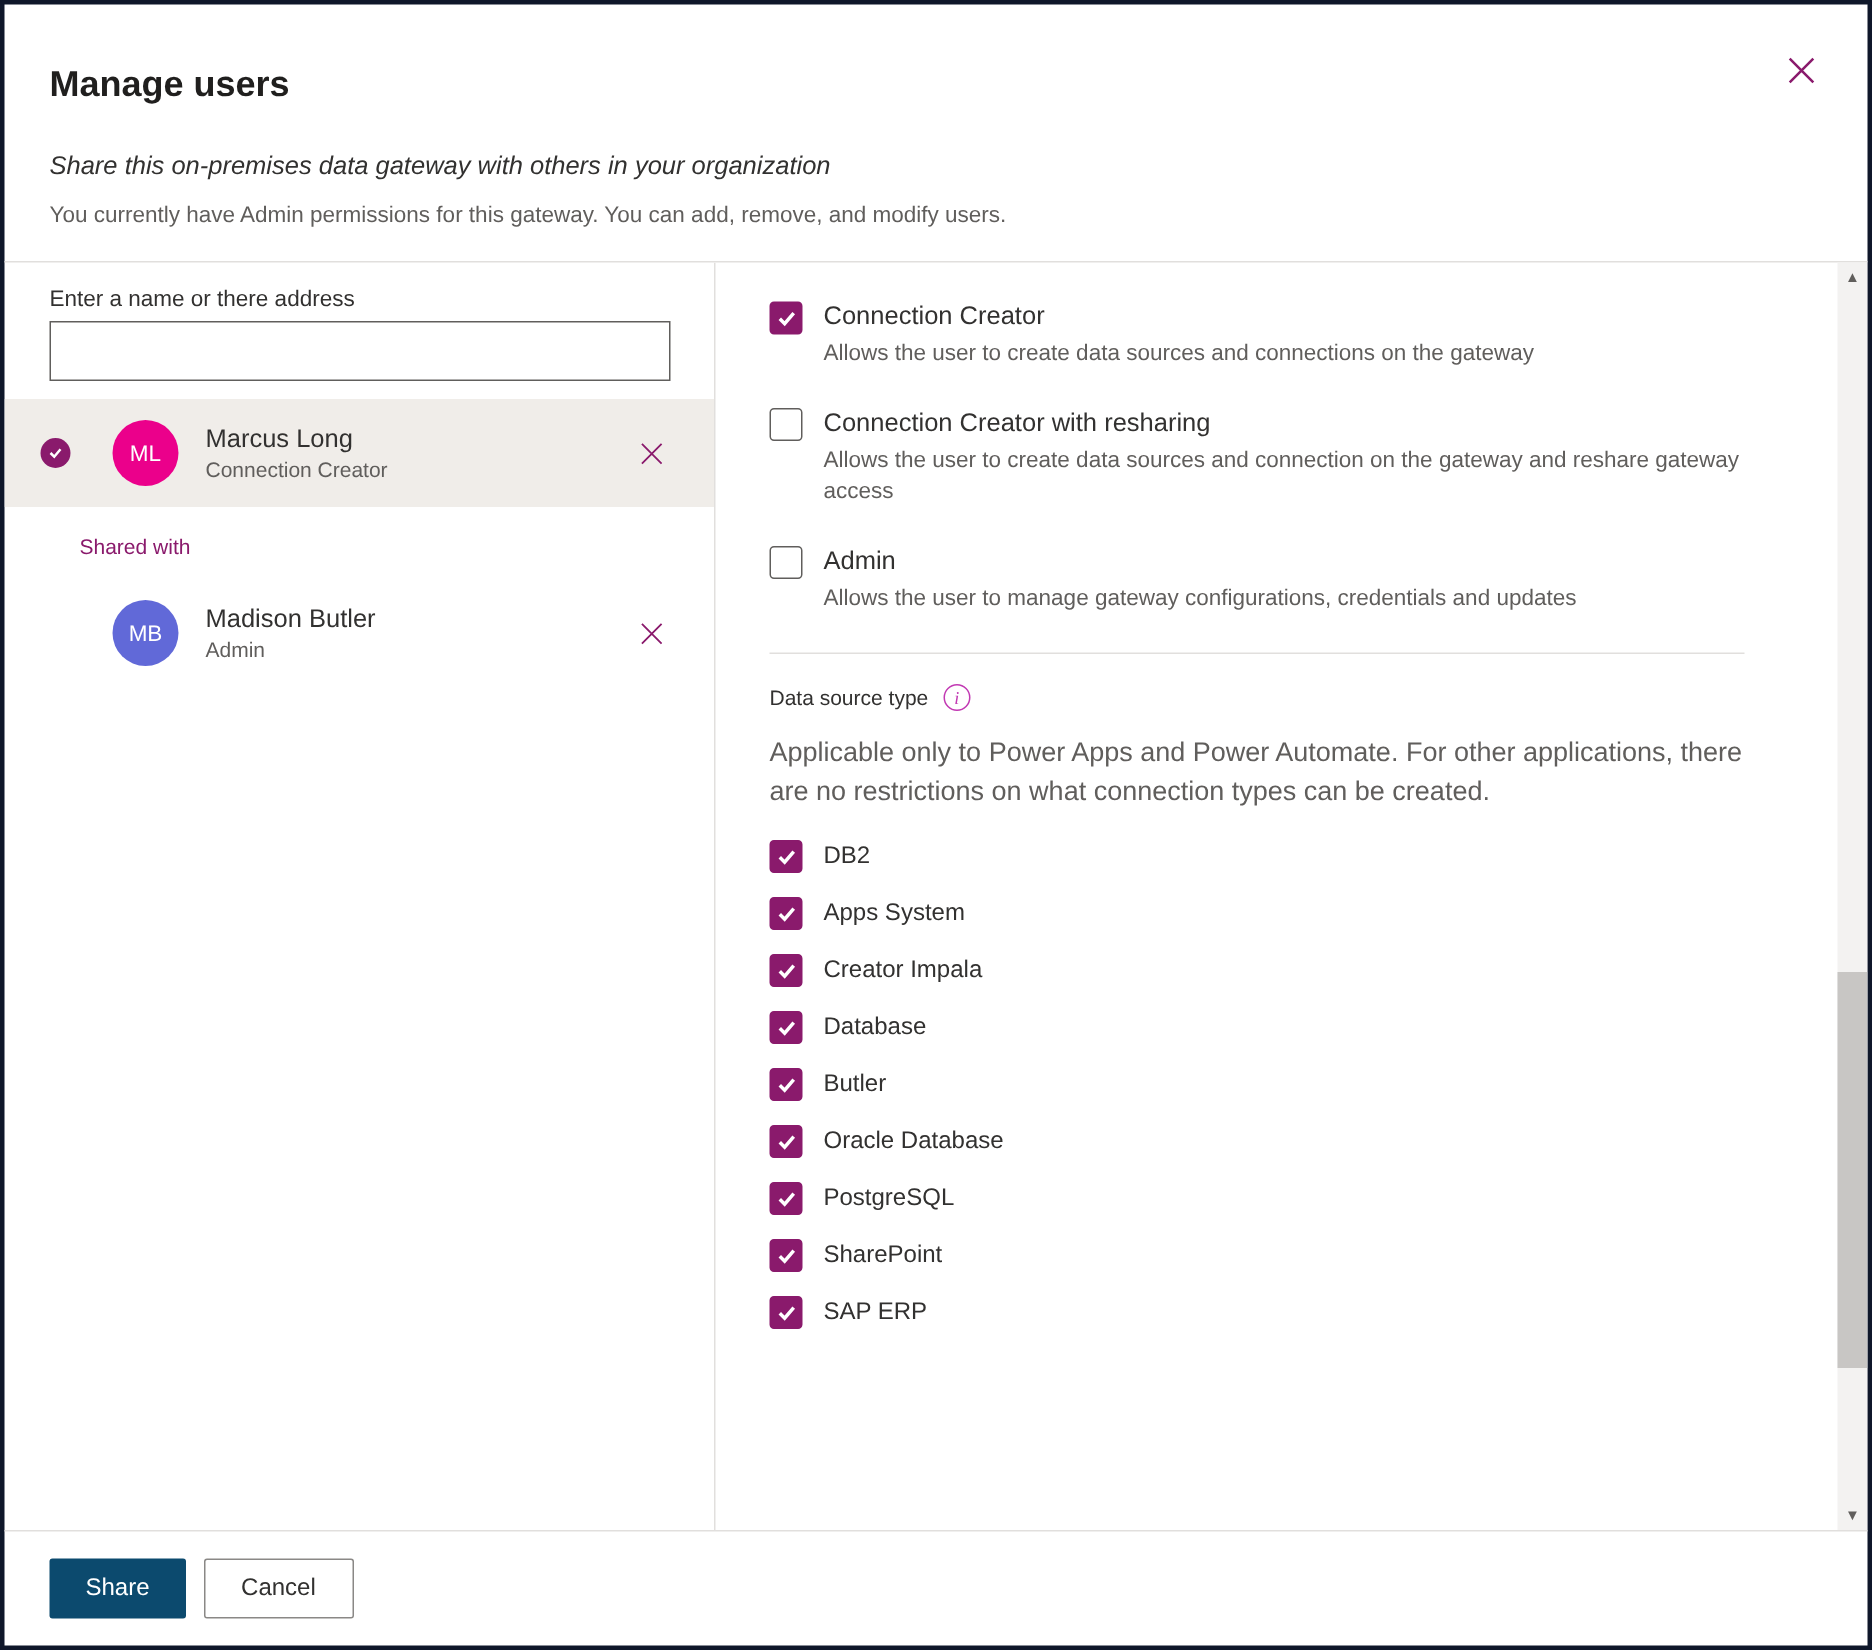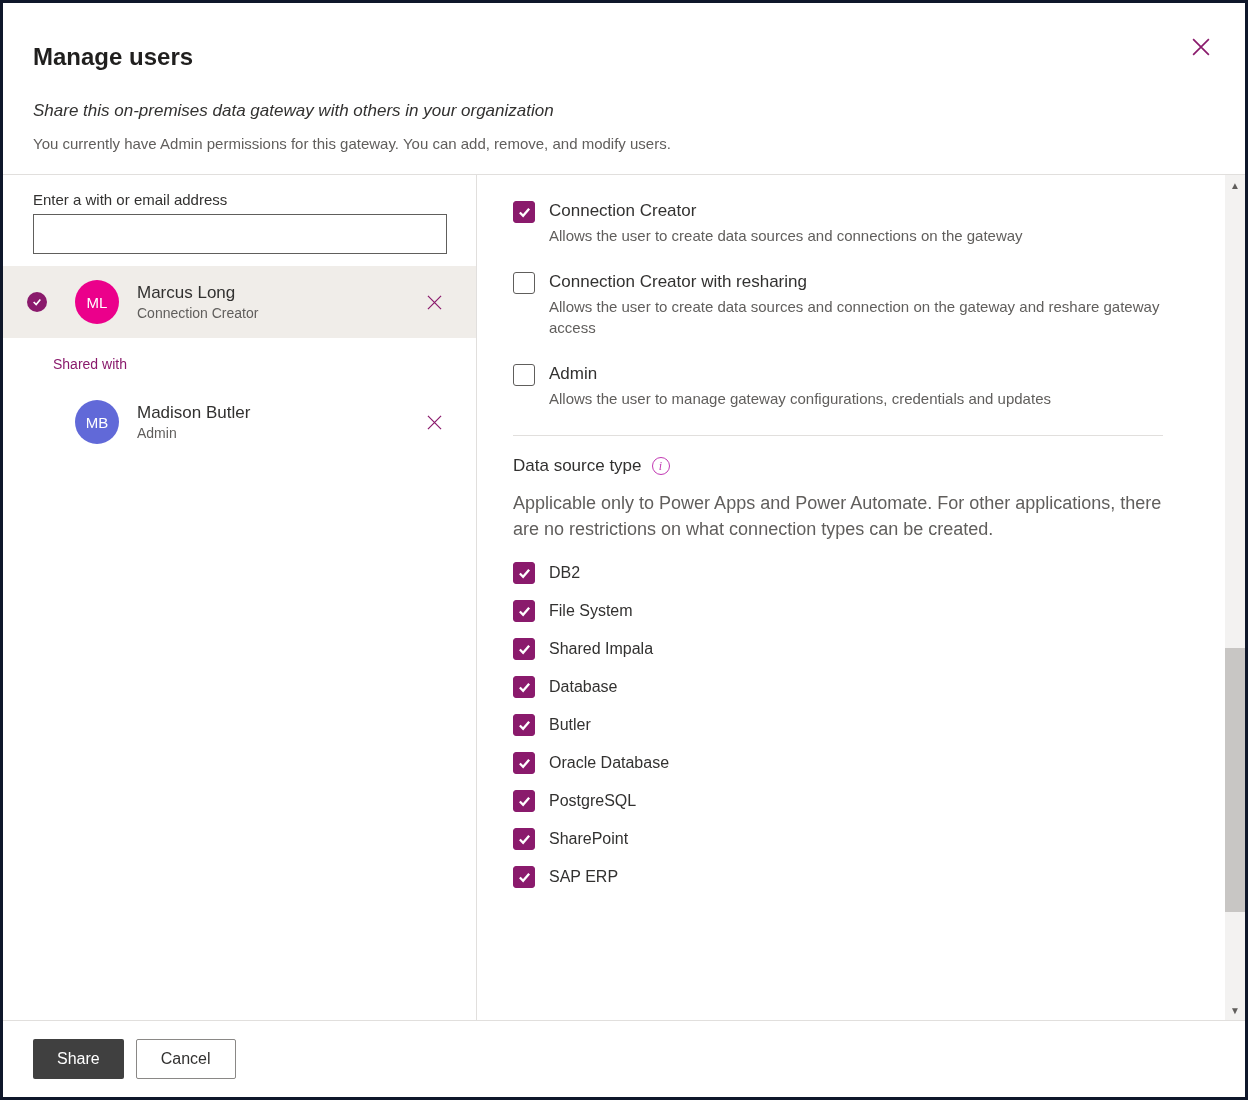--- a/index.html
+++ b/index.html
@@ -36,28 +36,28 @@
     .scroll-arrow { position:absolute; right:0; width:20px; height:20px; display:flex; align-items:center; justify-content:center; font-size:10px; color:#605e5c; }
     .role-option { display: flex; align-items: flex-start; margin-bottom: 26px; }
     .checkbox { width: 22px; height: 22px; border: 1.5px solid #605e5c; border-radius: 3px; flex-shrink: 0; margin-right: 14px; cursor: pointer; display:flex; align-items:center; justify-content:center; }
     .checkbox.checked { background: #8a1a6c; border-color: #8a1a6c; }
     .checkbox.checked svg { width: 13px; height: 13px; stroke: #fff; stroke-width: 2.5; fill: none; }
     .role-text { padding-top: 0; }
     .role-label { font-size: 17px; color: #323130; margin-bottom: 4px; }
     .role-desc { font-size: 15px; color: #605e5c; line-height: 1.4; }
     .separator { border: none; border-top: 1px solid #e1dfdd; margin: 4px 0 20px 0; }
     .dst-header { display: flex; align-items: center; margin-bottom: 14px; }
-    .dst-title { font-size: 17px; color: #323130; margin-right: 10px; }
+    .dst-title { font-size: 14px; color: #323130; margin-right: 10px; }
     .info-icon { width: 18px; height: 18px; border: 1.5px solid #c239b3; border-radius: 50%; display:flex; align-items:center; justify-content:center; font-size: 12px; color:#c239b3; font-family: Georgia, serif; font-style: italic; cursor: pointer; }
     .dst-note { font-size: 18px; color: #605e5c; margin-bottom: 20px; line-height: 1.45; }
     .ds-item { display: flex; align-items: center; margin-bottom: 16px; }
     .ds-label { font-size: 16px; color: #323130; }
     .footer { padding: 18px 30px; border-top: 1px solid #e1dfdd; display: flex; gap: 12px; }
     .btn { height: 40px; padding: 0 24px; font-size: 16px; border-radius: 2px; cursor: pointer; }
-    .btn-primary { background: #404040; color: #fff; border: none; }
+    .btn-primary { background: #0c4a6e; color: #fff; border: none; }
     .btn-secondary { background: #fff; color: #323130; border: 1px solid #8a8886; }
     
     .right-inner { padding-right: 0; }
   </style>
 </head>
 <body>
 
 <div class="dialog">
 
   <div class="close-btn">
@@ -69,21 +69,21 @@
   <div class="header">
     <h1 class="title">Manage users</h1>
     <p class="subtitle">Share this on-premises data gateway with others in your organization</p>
     <p class="subnote">You currently have Admin permissions for this gateway. You can add, remove, and modify users.</p>
   </div>
 
   <div class="body">
 
     <div class="left-panel">
       <div class="input-section">
-        <div class="input-label">Enter a with or email address</div>
+        <div class="input-label">Enter a name or there address</div>
         <input class="name-input" type="text" value="" style="">
       </div>
 
 
       <div class="user-row selected">
         <div class="sel-indicator">
           <svg viewBox="0 0 12 12">
               <path d="M2 6 L5 9 L10 3" stroke="#fff" stroke-width="2" fill="none"></path>
             </svg>
         </div>
@@ -169,29 +169,29 @@
                 </svg>
               </div>
               <span class="ds-label">DB2</span>
             </div>
             <div class="ds-item">
               <div class="checkbox checked">
                 <svg viewBox="0 0 14 14">
                   <path d="M2 7 L5.5 10.5 L12 3"></path>
                 </svg>
               </div>
-              <span class="ds-label">File System</span>
-            </div>
-            <div class="ds-item">
-              <div class="checkbox checked">
-                <svg viewBox="0 0 14 14">
-                  <path d="M2 7 L5.5 10.5 L12 3"></path>
-                </svg>
-              </div>
-              <span class="ds-label">Shared Impala</span>
+              <span class="ds-label">Apps System</span>
+            </div>
+            <div class="ds-item">
+              <div class="checkbox checked">
+                <svg viewBox="0 0 14 14">
+                  <path d="M2 7 L5.5 10.5 L12 3"></path>
+                </svg>
+              </div>
+              <span class="ds-label">Creator Impala</span>
             </div>
             <div class="ds-item">
               <div class="checkbox checked">
                 <svg viewBox="0 0 14 14">
                   <path d="M2 7 L5.5 10.5 L12 3"></path>
                 </svg>
               </div>
               <span class="ds-label">Database</span>
             </div>
             <div class="ds-item">

